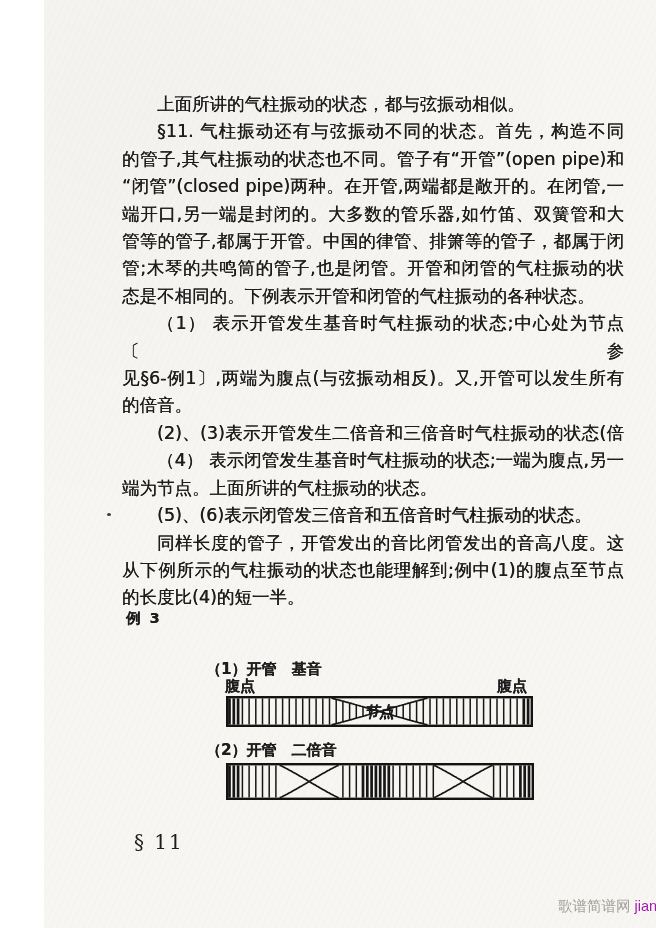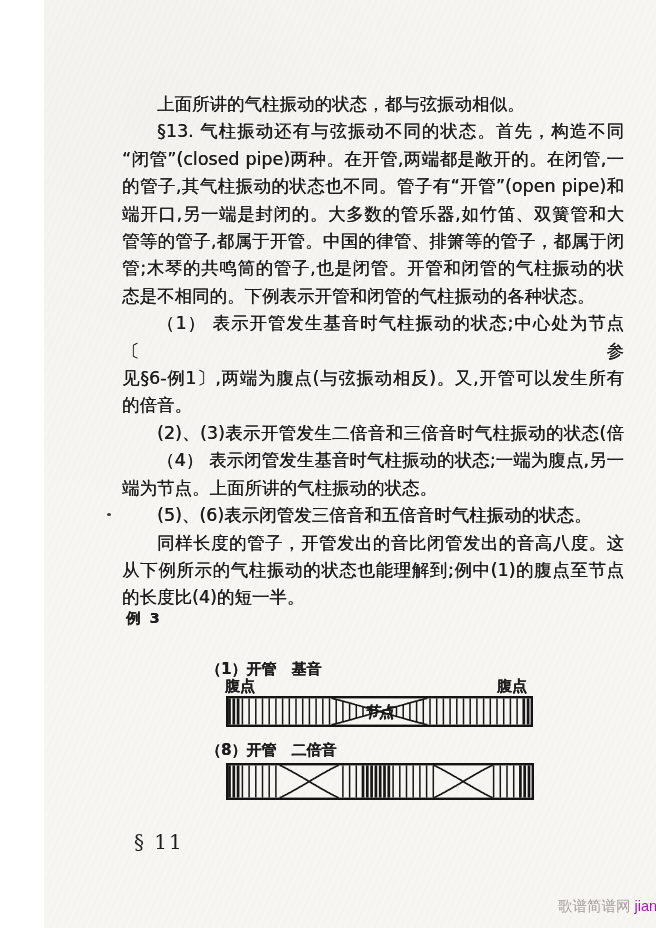--- a/index.html
+++ b/index.html
@@ -55,23 +55,23 @@
   #sp2{left:63px;top:513px;width:4px;height:3px;}
   #sp3{left:355px;top:573px;width:2px;height:2px;}
 </style>
 </head>
 <body>
 
 <div class="page">
 
   <div class="body-text">
     <div class="line in end">上面所讲的气柱振动的状态，都与弦振动相似。</div>
-    <div class="line in">§13. 气柱振动还有与弦振动不同的状态。首先，构造不同</div>
+    <div class="line in">§11. 气柱振动还有与弦振动不同的状态。首先，构造不同</div>
+    <div class="line">的管子,其气柱振动的状态也不同。管子有“开管”(open pipe)和</div>
     <div class="line">“闭管”(closed pipe)两种。在开管,两端都是敞开的。在闭管,一</div>
-    <div class="line">的管子,其气柱振动的状态也不同。管子有“开管”(open pipe)和</div>
     <div class="line">端开口,另一端是封闭的。大多数的管乐器,如竹笛、双簧管和大</div>
     <div class="line">管等的管子,都属于开管。中国的律管、排箫等的管子，都属于闭</div>
     <div class="line">管;木琴的共鸣筒的管子,也是闭管。开管和闭管的气柱振动的状</div>
     <div class="line end">态是不相同的。下例表示开管和闭管的气柱振动的各种状态。</div>
     <div class="line in">（1） 表示开管发生基音时气柱振动的状态;中心处为节点〔参</div>
     <div class="line">见§6-例1〕,两端为腹点(与弦振动相反)。又,开管可以发生所有</div>
     <div class="line end">的倍音。</div>
     <div class="line in">(2)、(3)表示开管发生二倍音和三倍音时气柱振动的状态(倍</div>
     <div class="line in">（4） 表示闭管发生基音时气柱振动的状态;一端为腹点,另一</div>
     <div class="line end">端为节点。上面所讲的气柱振动的状态。</div>
@@ -131,21 +131,21 @@
       <line x1="277.6999999999998" y1="2.4000000000000004" x2="277.6999999999998" y2="28.6" stroke="#161616" stroke-width="1.5"></line>
       <line x1="284.3999999999998" y1="2.4000000000000004" x2="284.3999999999998" y2="28.6" stroke="#161616" stroke-width="1.5"></line>
       <line x1="291.0999999999998" y1="2.4000000000000004" x2="291.0999999999998" y2="28.6" stroke="#161616" stroke-width="1.5"></line>
       <line x1="297.7999999999998" y1="2.4000000000000004" x2="297.7999999999998" y2="28.6" stroke="#161616" stroke-width="2.7"></line>
       <line x1="302.0999999999998" y1="2.4000000000000004" x2="302.0999999999998" y2="28.6" stroke="#161616" stroke-width="2.7"></line>
       <polyline points="105.6,2.4 106.8,2.5 108.1,2.8 109.3,3.1 110.5,3.5 111.7,3.8 113.0,4.1 114.2,4.4 115.4,4.8 116.7,5.1 117.9,5.4 119.1,5.7 120.3,6.1 121.6,6.4 122.8,6.8 124.0,7.1 125.3,7.4 126.5,7.8 127.7,8.1 128.9,8.5 130.2,8.8 131.4,9.2 132.6,9.5 133.9,9.8 135.1,10.2 136.3,10.5 137.5,10.9 138.8,11.2 140.0,11.6 141.2,12.0 142.4,12.3 143.7,12.7 144.9,13.0 146.1,13.4 147.4,13.7 148.6,14.1 149.8,14.4 151.0,14.8 152.3,15.1 153.5,15.5 154.7,15.9 156.0,16.2 157.2,16.6 158.4,16.9 159.6,17.3 160.9,17.6 162.1,18.0 163.3,18.3 164.6,18.7 165.8,19.0 167.0,19.4 168.2,19.8 169.5,20.1 170.7,20.5 171.9,20.8 173.1,21.2 174.4,21.5 175.6,21.8 176.8,22.2 178.1,22.5 179.3,22.9 180.5,23.2 181.7,23.6 183.0,23.9 184.2,24.2 185.4,24.6 186.7,24.9 187.9,25.3 189.1,25.6 190.3,25.9 191.6,26.2 192.8,26.6 194.0,26.9 195.3,27.2 196.5,27.5 197.7,27.9 198.9,28.2 200.2,28.5 201.4,28.6" fill="none" stroke="#161616" stroke-width="1.7"></polyline>
       <polyline points="105.6,28.6 106.8,28.5 108.1,28.2 109.3,27.9 110.5,27.5 111.7,27.2 113.0,26.9 114.2,26.6 115.4,26.2 116.7,25.9 117.9,25.6 119.1,25.3 120.3,24.9 121.6,24.6 122.8,24.2 124.0,23.9 125.3,23.6 126.5,23.2 127.7,22.9 128.9,22.5 130.2,22.2 131.4,21.8 132.6,21.5 133.9,21.2 135.1,20.8 136.3,20.5 137.5,20.1 138.8,19.8 140.0,19.4 141.2,19.0 142.4,18.7 143.7,18.3 144.9,18.0 146.1,17.6 147.4,17.3 148.6,16.9 149.8,16.6 151.0,16.2 152.3,15.9 153.5,15.5 154.7,15.1 156.0,14.8 157.2,14.4 158.4,14.1 159.6,13.7 160.9,13.4 162.1,13.0 163.3,12.7 164.6,12.3 165.8,12.0 167.0,11.6 168.2,11.2 169.5,10.9 170.7,10.5 171.9,10.2 173.1,9.8 174.4,9.5 175.6,9.2 176.8,8.8 178.1,8.5 179.3,8.1 180.5,7.8 181.7,7.4 183.0,7.1 184.2,6.8 185.4,6.4 186.7,6.1 187.9,5.7 189.1,5.4 190.3,5.1 191.6,4.8 192.8,4.4 194.0,4.1 195.3,3.8 196.5,3.5 197.7,3.1 198.9,2.8 200.2,2.5 201.4,2.4" fill="none" stroke="#161616" stroke-width="1.7"></polyline>
       <rect x="1.2" y="1.2" width="304.6" height="28.6" fill="none" stroke="#131313" stroke-width="2.4"></rect>
     </svg>
 
-  <div id="fig2-caption" class="fig-caption">（8）开管　二倍音</div>
+  <div id="fig2-caption" class="fig-caption">（2）开管　二倍音</div>
   <svg id="tube2" class="tube" width="308" height="37" viewBox="0 0 308 37">
       <line x1="3.5" y1="2.3999999999999986" x2="3.5" y2="34.6" stroke="#161616" stroke-width="2.7"></line>
       <line x1="7.8" y1="2.3999999999999986" x2="7.8" y2="34.6" stroke="#161616" stroke-width="2.7"></line>
       <line x1="12.1" y1="2.3999999999999986" x2="12.1" y2="34.6" stroke="#161616" stroke-width="2.7"></line>
       <line x1="16.4" y1="2.3999999999999986" x2="16.4" y2="34.6" stroke="#161616" stroke-width="1.5"></line>
       <line x1="23.099999999999998" y1="2.3999999999999986" x2="23.099999999999998" y2="34.6" stroke="#161616" stroke-width="1.5"></line>
       <line x1="29.799999999999997" y1="2.3999999999999986" x2="29.799999999999997" y2="34.6" stroke="#161616" stroke-width="1.5"></line>
       <line x1="36.5" y1="2.3999999999999986" x2="36.5" y2="34.6" stroke="#161616" stroke-width="1.5"></line>
       <line x1="43.2" y1="2.3999999999999986" x2="43.2" y2="34.6" stroke="#161616" stroke-width="1.5"></line>
       <line x1="49.900000000000006" y1="2.3999999999999986" x2="49.900000000000006" y2="34.6" stroke="#161616" stroke-width="1.5"></line>

